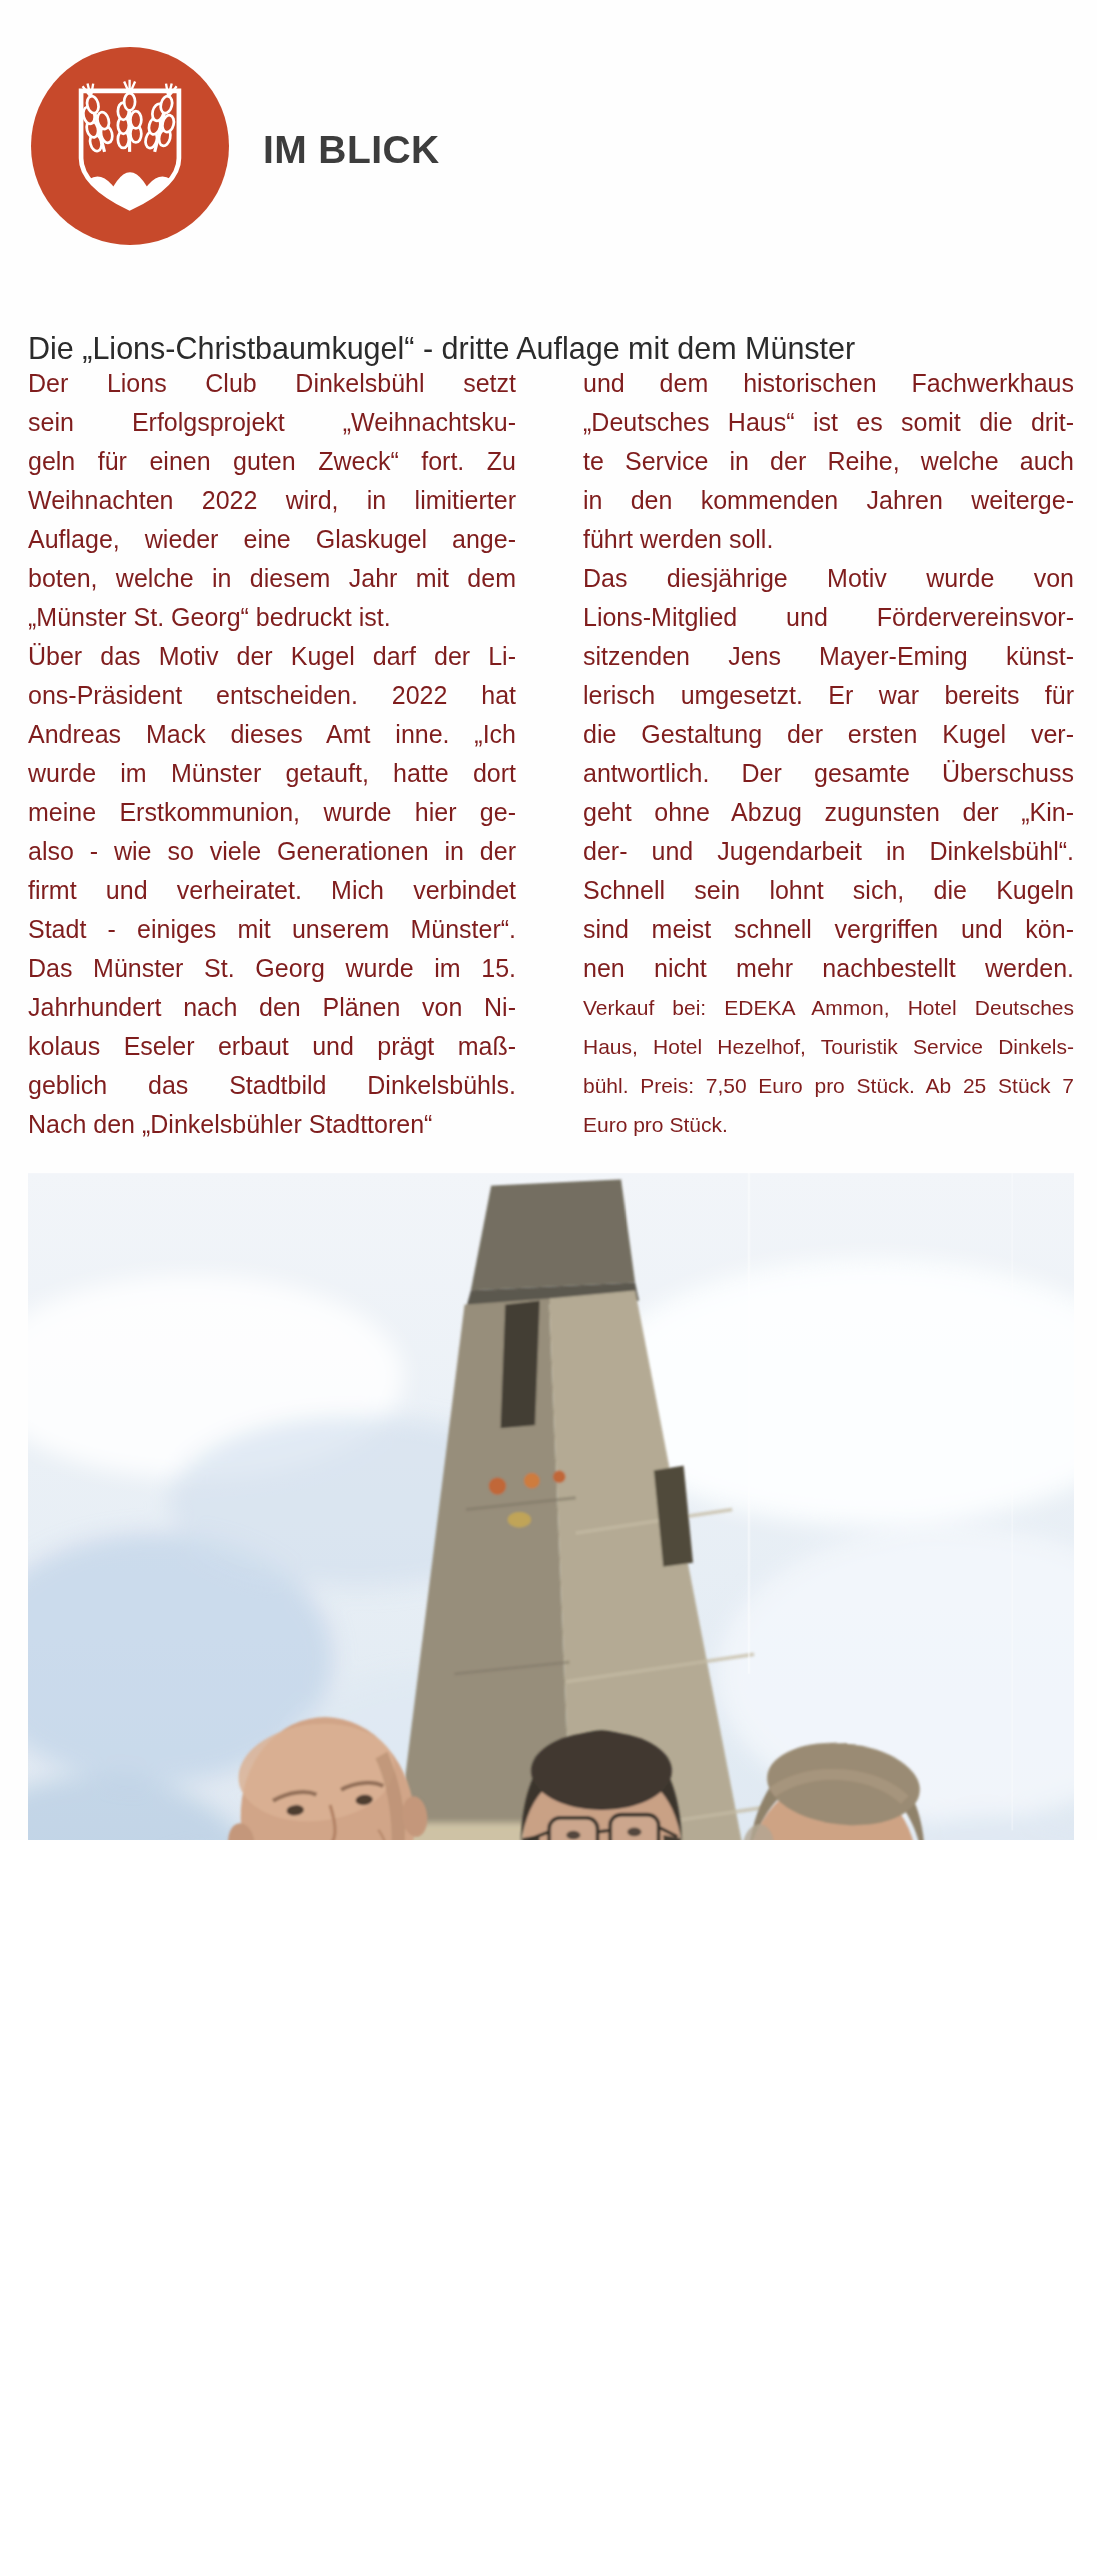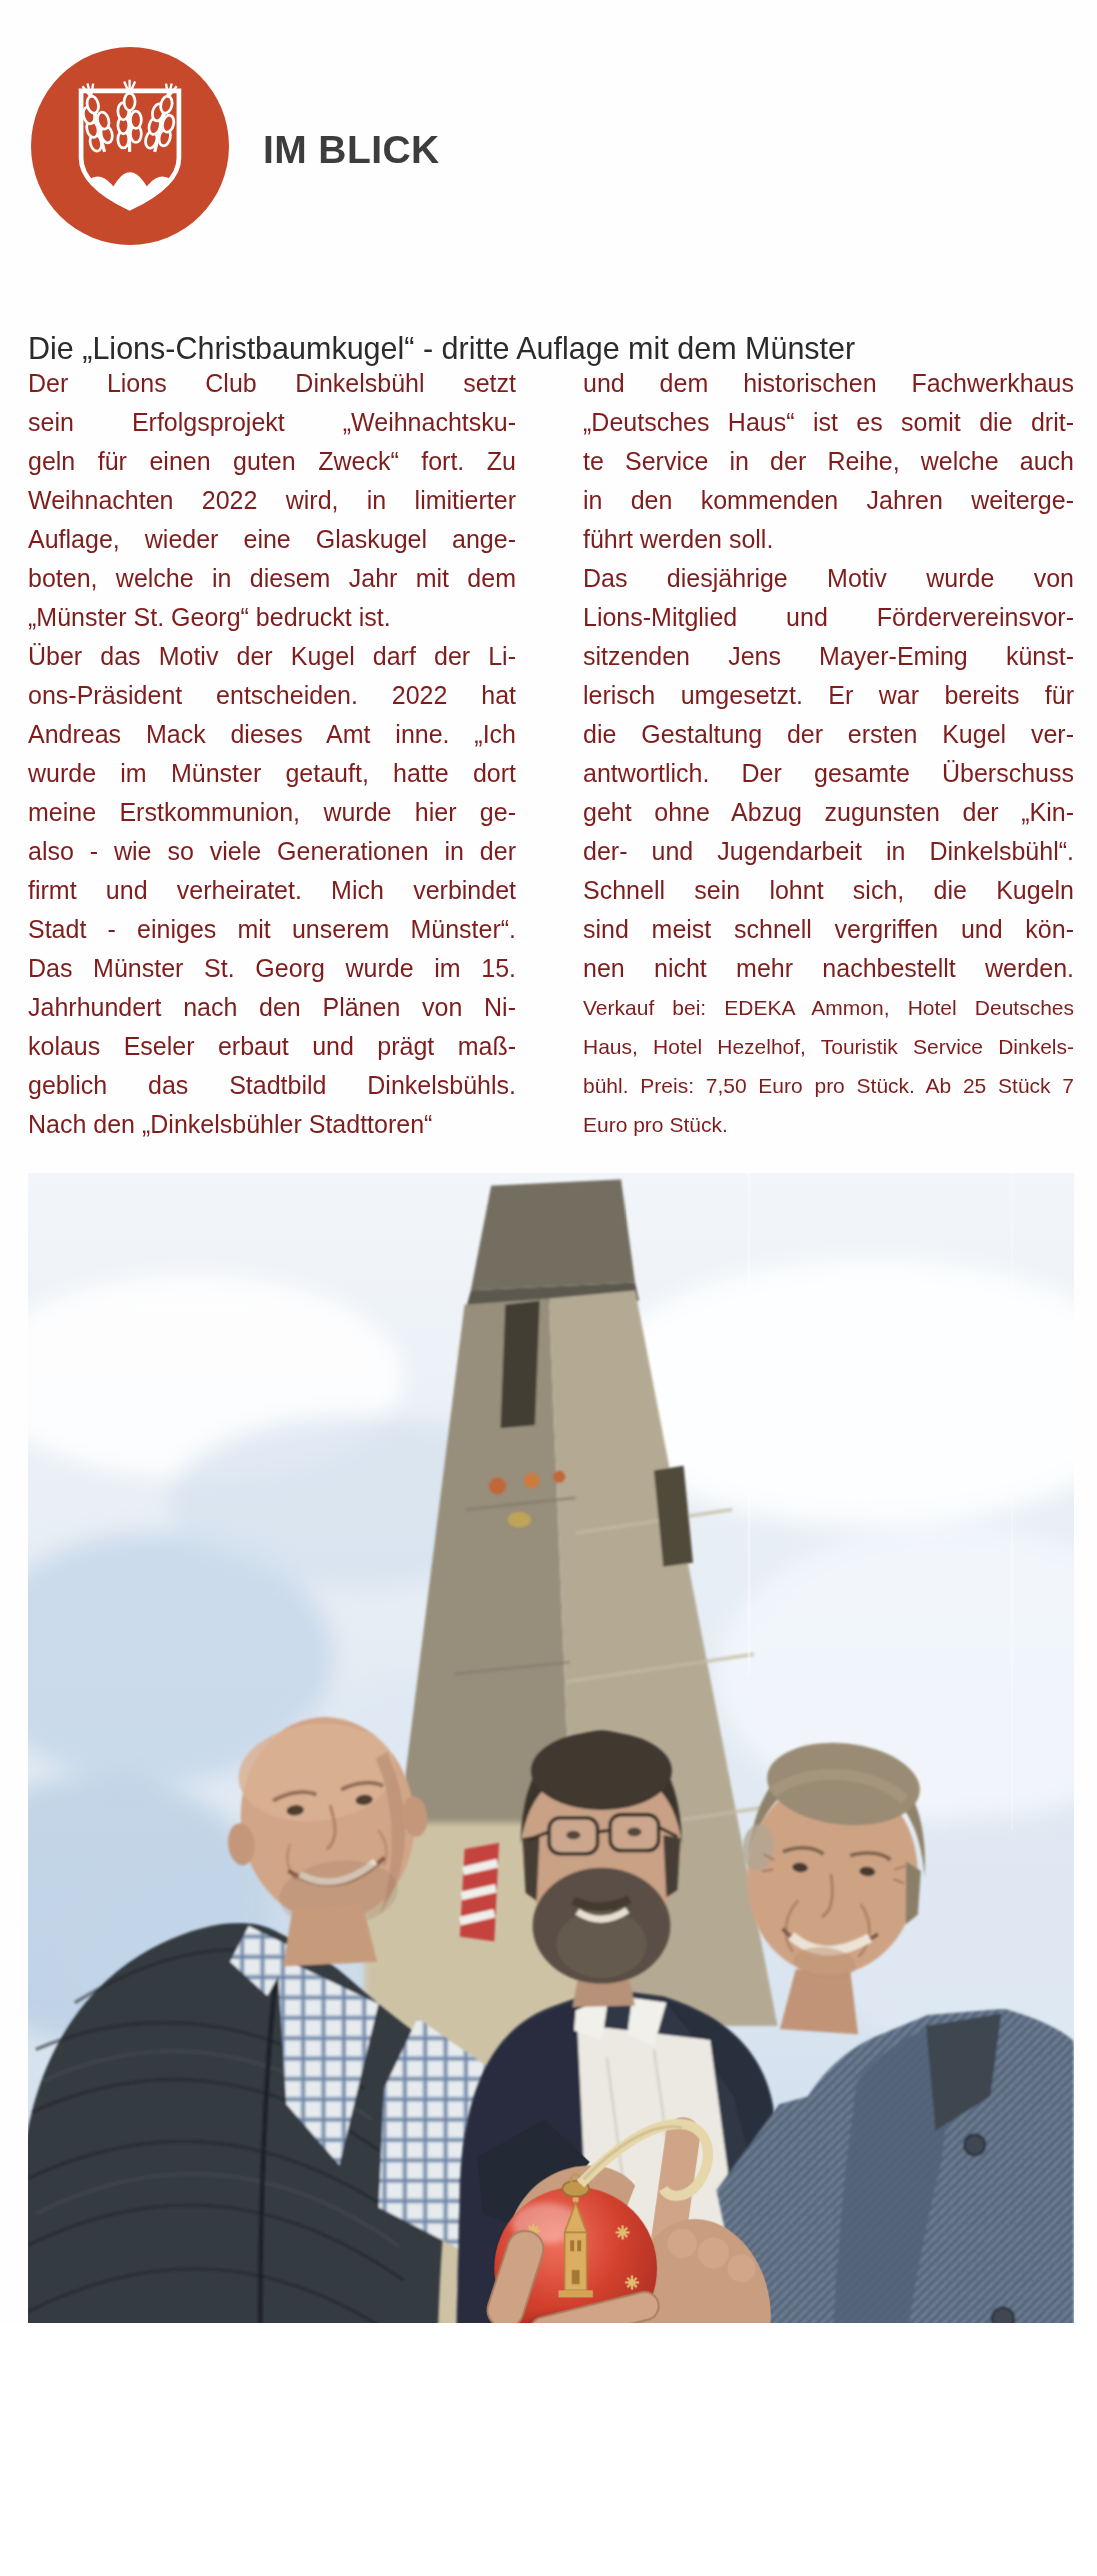--- a/index.html
+++ b/index.html
@@ -1,18 +1,18 @@
 <!DOCTYPE html>
 <html style="font-size:12.5px"><head>
 <meta charset="utf-8">
 <title>Blickpunkt</title>
 <style>
   html,body { margin:0; padding:0; background:#ffffff; }
   .page {
-    position:relative; width:1098px; height:2323px; background:#fefefe;
+    position:relative; width:1098px; height:1840px; background:#fefefe;
     font-family:"Liberation Sans", sans-serif; overflow:hidden;
   }
   
   .logo {
     position:absolute; left:31px; top:47px; width:198px; height:198px;
     border-radius:50%; background:#c7492b;
   }
   .logo svg { position:absolute; left:0; top:0; }
   .section-title {
     position:absolute; left:263px; top:130px;

